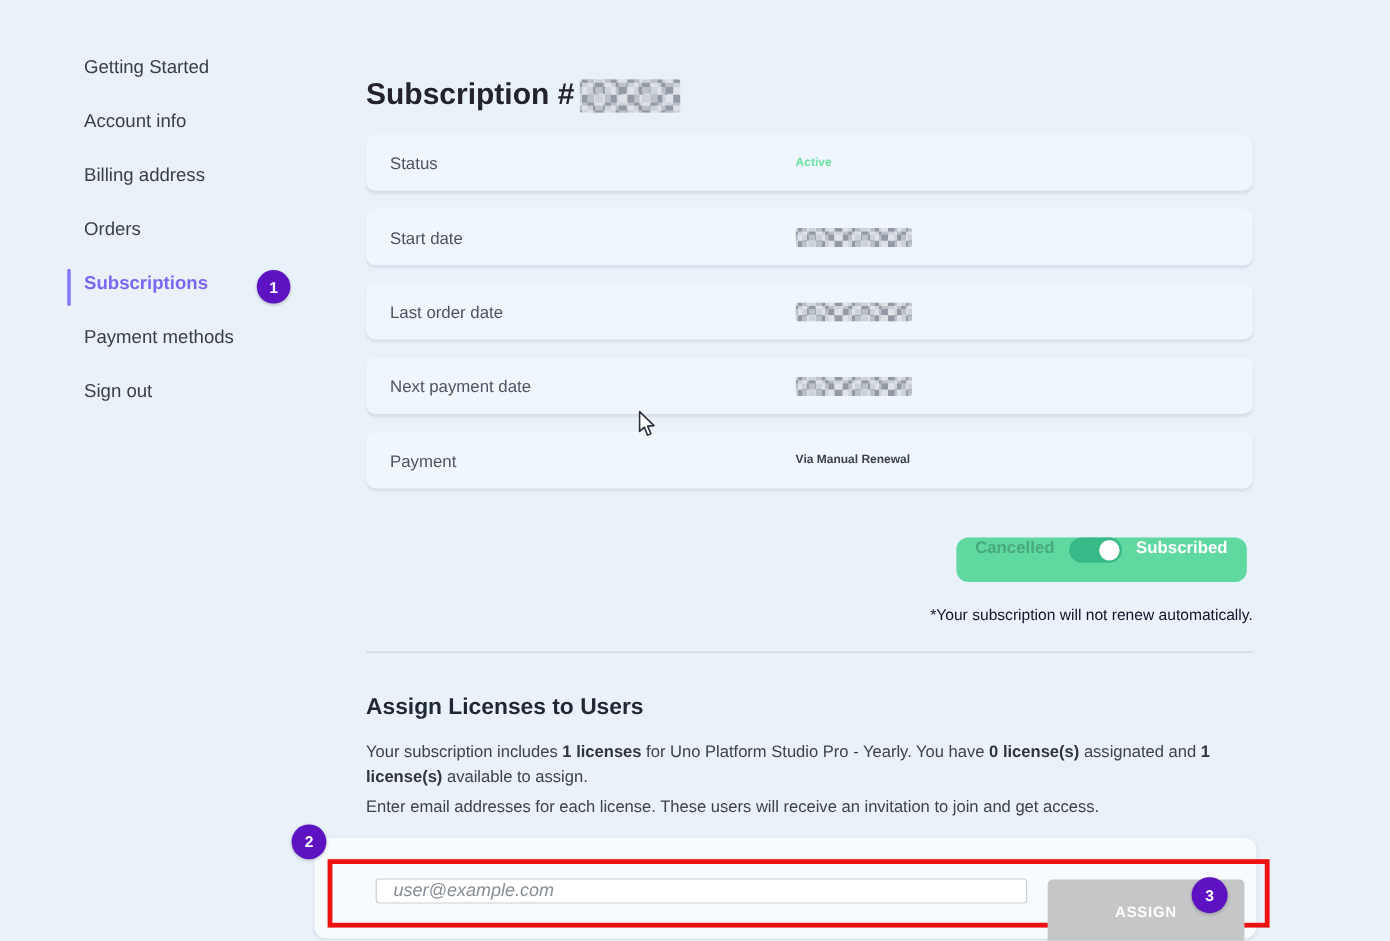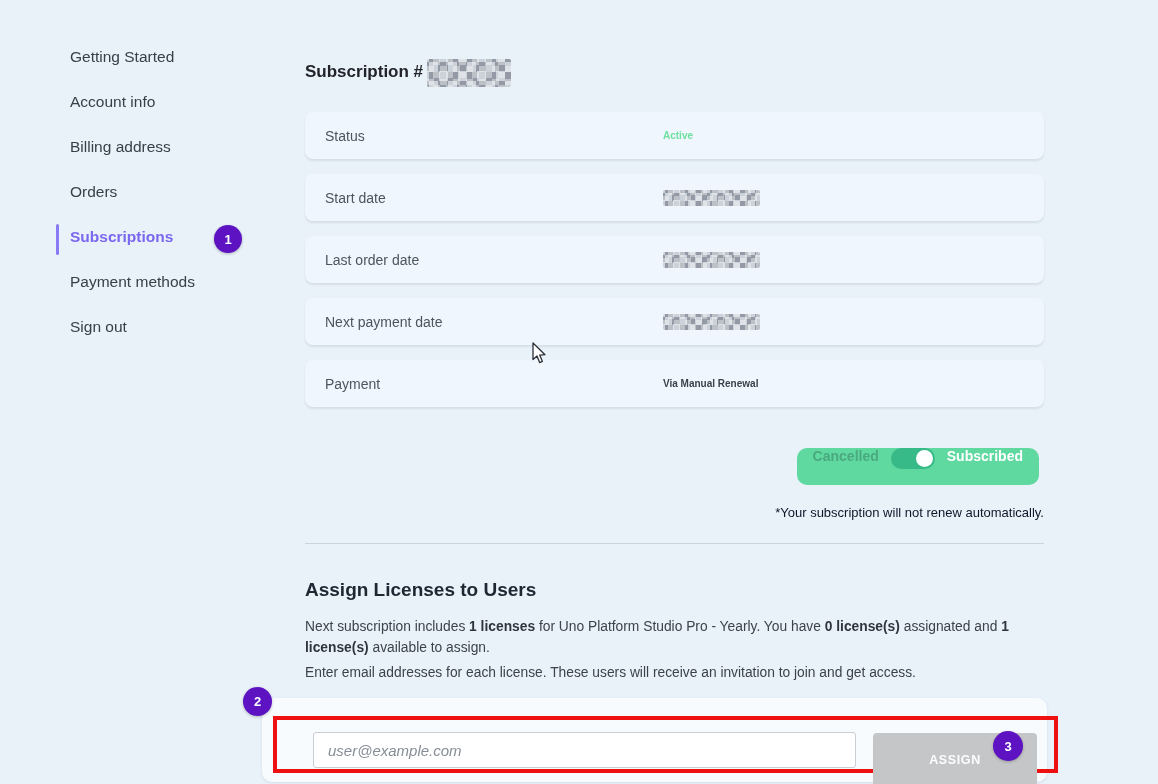--- a/index.html
+++ b/index.html
@@ -15,21 +15,21 @@
   .side-item.active{color:#7a68f0;font-weight:700;}
   .side-item.active .active-bar{position:absolute;left:-14px;top:-4px;width:3px;height:31px;background:#8a7af5;border-radius:2px;}
   .num-badge{
     width:28px;height:28px;border-radius:50%;background:#5d13c2;color:#fff;
     font-size:13px;font-weight:700;display:flex;align-items:center;justify-content:center;
     box-shadow:0 1px 3px rgba(0,0,0,.25);
   }
   .side-item .num-badge{position:absolute;left:144px;top:-3px;}
   
   .main{position:absolute;left:305px;top:0;width:739px;}
-  .page-title{position:absolute;top:48px;left:0;font-size:17px;font-weight:700;color:#23232b;white-space:nowrap;}
+  .page-title{position:absolute;top:48px;left:0;font-size:25px;font-weight:700;color:#23232b;white-space:nowrap;}
   .px{
     display:inline-block;border-radius:2px;vertical-align:middle;
     background-image:
       repeating-conic-gradient(rgba(255,255,255,.38) 0% 25%, rgba(255,255,255,0) 0% 50%),
       repeating-conic-gradient(#939aa5 0% 25%, #ccd2da 0% 50%);
     background-size:11px 11px,15px 15px;
     background-position:0 0,2px 3px;
   }
   .px-title{width:84px;height:28px;margin-left:4px;background-size:13px 13px,19px 19px;}
   .px-date{width:97px;height:16px;}
@@ -62,21 +62,21 @@
   
   .form-card{
     position:absolute;left:262px;top:698px;width:785px;height:84px;background:#f8fbfe;border-radius:10px;
     box-shadow:0 1px 3px rgba(120,140,160,.18);
   }
   .red-box{
     position:absolute;left:273px;top:716px;width:785px;height:57px;box-sizing:border-box;
     border:4px solid #ee1111;pointer-events:none;
   }
   .email-input{
-    position:absolute;left:313px;top:732px;width:543px;height:36px;box-sizing:border-box;
+    position:absolute;left:313px;top:732px;width:543px;height:21px;box-sizing:border-box;
     border:1px solid #c9ced4;border-radius:3px;background:#ffffff;
     padding:0 14px;font-family:"Liberation Sans","DejaVu Sans",sans-serif;
     font-size:15px;font-style:italic;color:#8b5cf6;outline:none;
   }
   .email-input::placeholder{color:#878d96;font-style:italic;opacity:1;}
   .assign-btn{
     position:absolute;left:873px;top:733px;width:164px;height:54px;border:none;border-radius:4px;
     background:#c5c6c8;color:#fdfdfd;font-weight:700;font-size:12.5px;letter-spacing:.6px;
     font-family:"Liberation Sans","DejaVu Sans",sans-serif;cursor:pointer;
   }
@@ -138,21 +138,21 @@
     </span>
     <span class="toggle-on-label">Subscribed</span>
   </div>
 
   <div class="footnote">*Your subscription will not renew automatically.</div>
 
   <div class="divider"></div>
 
   <h2 class="section-heading">Assign Licenses to Users</h2>
 
-  <p class="intro"><span>Next subscription includes </span><b>1 licenses</b><span> for Uno Platform Studio Pro - Yearly. You have </span><b>0 license(s)</b><span> assignated and </span><b>1 license(s)</b><span> available to assign.</span></p>
+  <p class="intro"><span>Your subscription includes </span><b>1 licenses</b><span> for Uno Platform Studio Pro - Yearly. You have </span><b>0 license(s)</b><span> assignated and </span><b>1 license(s)</b><span> available to assign.</span></p>
 
   <p class="instructions">Enter email addresses for each license. These users will receive an invitation to join and get access.</p>
 
 </main>
 
 <div class="form-card"></div>
 <div class="red-box"></div>
 <input class="email-input" type="text" placeholder="user@example.com" style="">
 <button class="assign-btn">ASSIGN</button>
 <div class="num-badge badge-abs badge-2">2</div>

